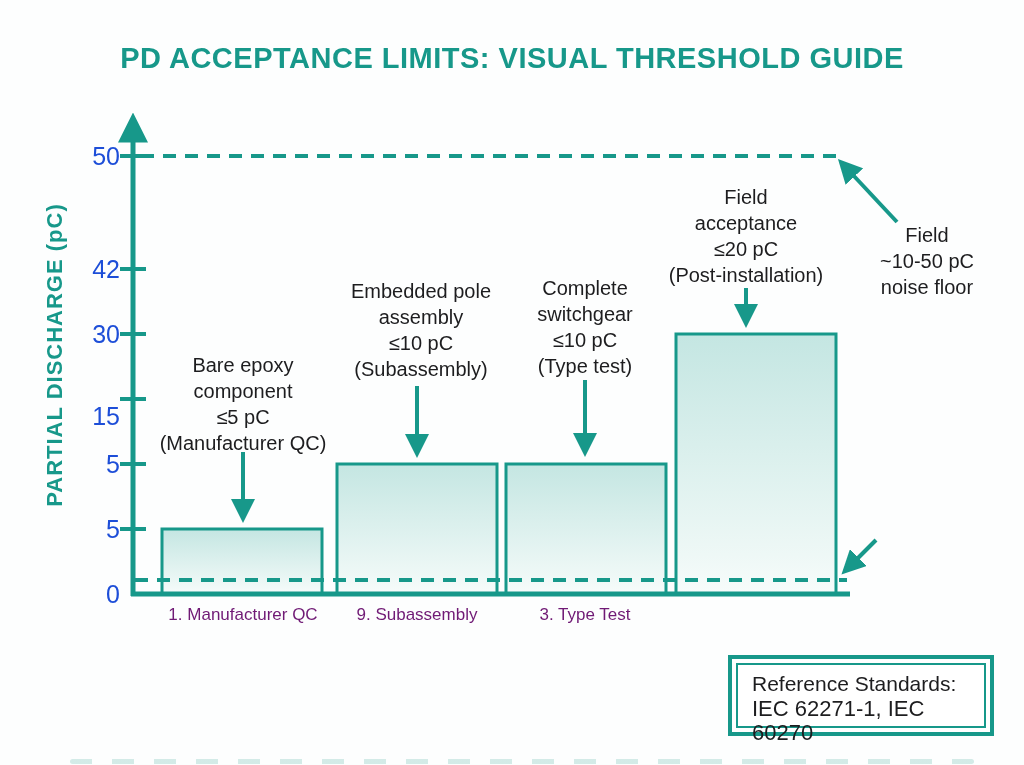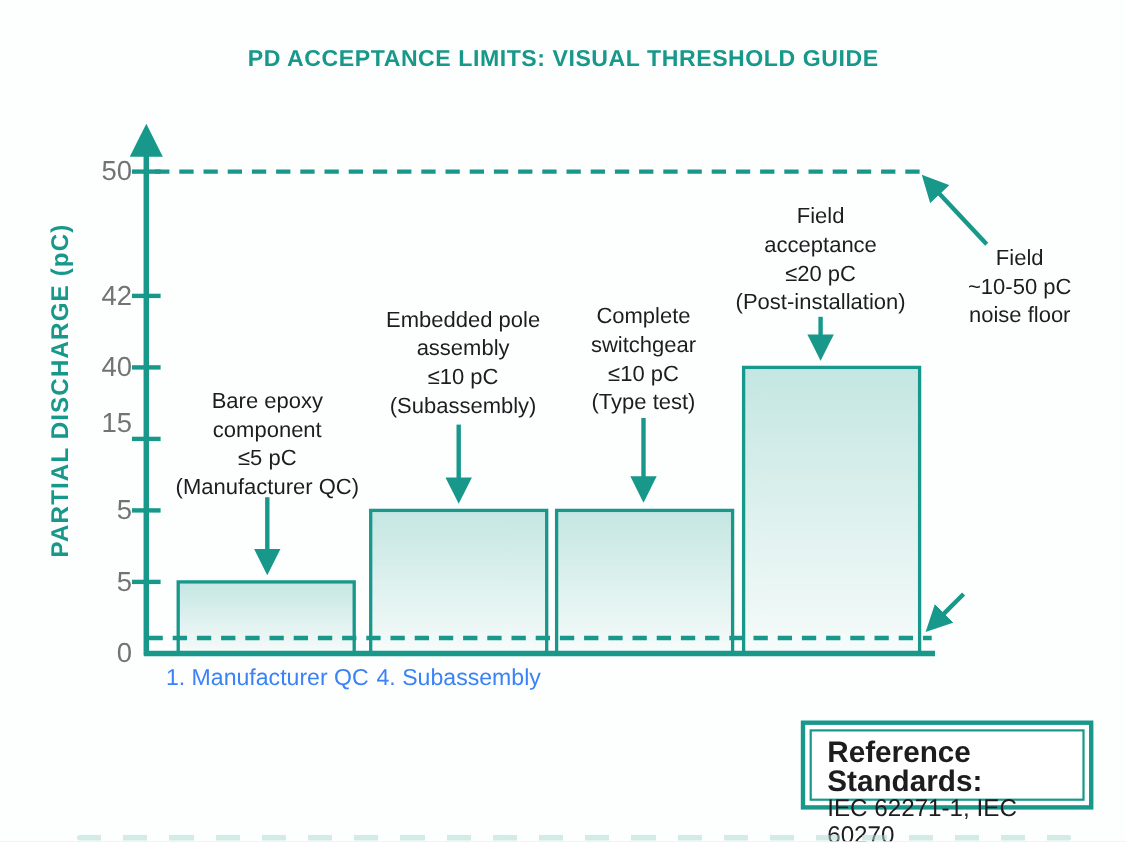--- a/index.html
+++ b/index.html
@@ -4,54 +4,54 @@
 <style>
   html,body{margin:0;padding:0;background:#e9e9e9;}
   .canvas{
     position:relative;width:1024px;height:765px;margin:0 auto;
     background:#fdfefe;overflow:hidden;
     font-family:"Liberation Sans", sans-serif;
     color:#1d1d1f;
   }
   .title{
     position:absolute;top:42px;left:0;right:0;text-align:center;
-    font-size:21px;font-weight:700;letter-spacing:.5px;color:#17988a;
+    font-size:29px;font-weight:700;letter-spacing:.5px;color:#17988a;
   }
   .ylabel{
     position:absolute;left:-163px;top:340px;width:440px;height:30px;
     transform:rotate(-90deg);text-align:center;
     font-size:22px;font-weight:700;letter-spacing:1px;color:#17988a;
   }
   svg.overlay{position:absolute;left:0;top:0;}
   .ytick{
     position:absolute;left:50px;width:70px;height:32px;line-height:32px;
-    text-align:right;font-size:25px;color:#737373;
+    text-align:right;font-size:25px;color:#1d4ed8;
   }
   .ann{
     position:absolute;width:220px;text-align:center;
     font-size:20px;line-height:26px;color:#1d1d1f;white-space:pre-line;
   }
   .noise{
     position:absolute;width:160px;text-align:center;
     font-size:20px;line-height:26px;color:#1d1d1f;white-space:pre-line;
   }
   .xlabel{
     position:absolute;top:605px;width:220px;text-align:center;
-    font-size:21px;color:#3b82f6;
+    font-size:17px;color:#701a75;
   }
   .refbox{
     position:absolute;left:728px;top:655px;width:266px;height:81px;
     border:4px solid #17988a;background:#ffffff;box-sizing:border-box;
   }
   .refbox-inner{
     position:absolute;left:4px;top:4px;right:4px;bottom:4px;
     border:2px solid #17988a;box-sizing:border-box;
     padding:6px 0 0 14px;
   }
-  .ref-heading{font-size:27px;font-weight:700;line-height:26px;}
+  .ref-heading{font-size:21px;font-weight:400;line-height:26px;}
   .ref-body{font-size:22px;line-height:24px;}
   .bottom-artifact{
     position:absolute;left:70px;right:50px;bottom:1px;height:5px;
     background:repeating-linear-gradient(90deg, rgba(170,216,209,.5) 0 22px, transparent 22px 42px);
     border-radius:3px;
   }
 </style>
 </head>
 <body>
 
@@ -99,22 +99,22 @@
     <line x1="417" y1="386" x2="417" y2="436" stroke="#17988a" stroke-width="4" marker-end="url(#ah)"></line>
     <line x1="585" y1="380" x2="585" y2="435" stroke="#17988a" stroke-width="4" marker-end="url(#ah)"></line>
     <line x1="746" y1="288" x2="746" y2="306" stroke="#17988a" stroke-width="4" marker-end="url(#ah)"></line>
 
     <line x1="897" y1="222" x2="853" y2="175" stroke="#17988a" stroke-width="4" marker-end="url(#ah)"></line>
     <line x1="876" y1="540" x2="857" y2="559" stroke="#17988a" stroke-width="4" marker-end="url(#ah)"></line>
   </svg>
 
   <span class="ytick" style="top:140px">50</span>
   <span class="ytick" style="top:253px">42</span>
-  <span class="ytick" style="top:318px">40</span>
-  <span class="ytick" style="top:369px">15</span>
+  <span class="ytick" style="top:318px">30</span>
+  <span class="ytick" style="top:400px">15</span>
   <span class="ytick" style="top:448px">5</span>
   <span class="ytick" style="top:513px">5</span>
   <span class="ytick" style="top:578px">0</span>
 
   <div class="ann" style="left:133px;top:352px">Bare epoxy
 component
 ≤5 pC
 (Manufacturer QC)</div>
   <div class="ann" style="left:311px;top:278px">Embedded pole
 assembly
@@ -127,21 +127,22 @@
   <div class="ann" style="left:636px;top:184px">Field
 acceptance
 ≤20 pC
 (Post-installation)</div>
 
   <div class="noise" style="left:847px;top:222px">Field
 ~10-50 pC
 noise floor</div>
 
   <div class="xlabel" style="left:133px">1. Manufacturer QC</div>
-  <div class="xlabel" style="left:307px">4. Subassembly</div>
+  <div class="xlabel" style="left:307px">9. Subassembly</div>
+  <div class="xlabel" style="left:475px">3. Type Test</div>
 
   <div class="refbox">
     <div class="refbox-inner">
       <div class="ref-heading">Reference Standards:</div>
       <div class="ref-body">IEC 62271-1, IEC 60270</div>
     </div>
   </div>
 
   <div class="bottom-artifact"></div>
 </div>

